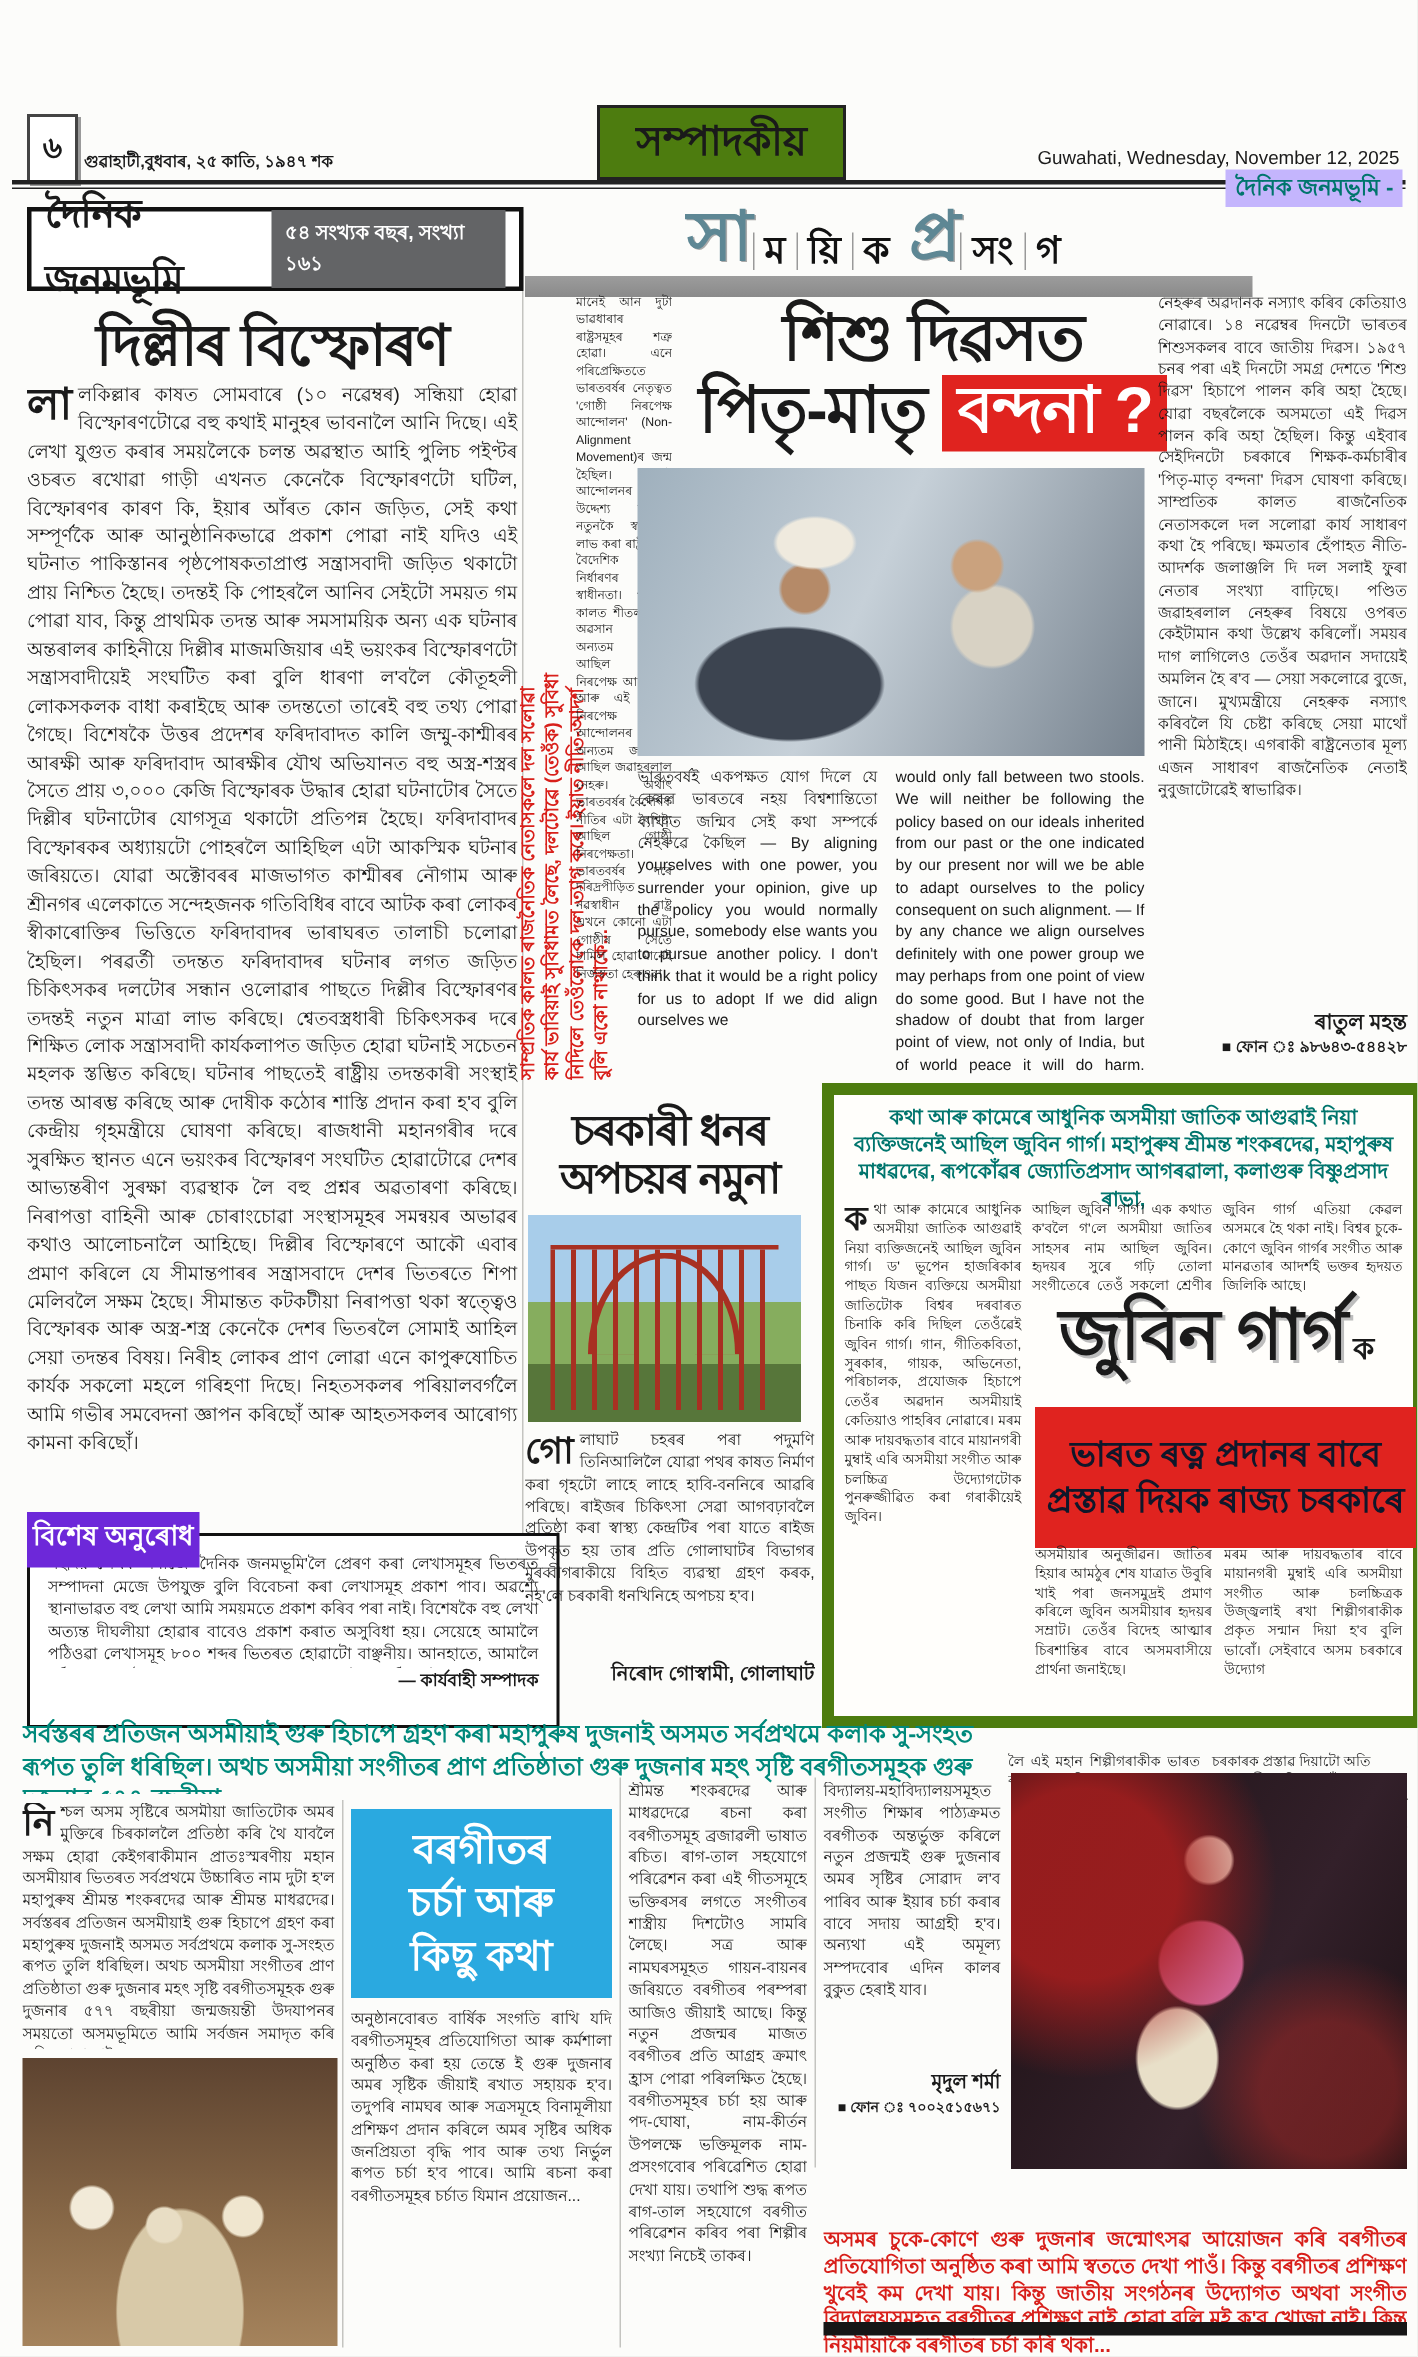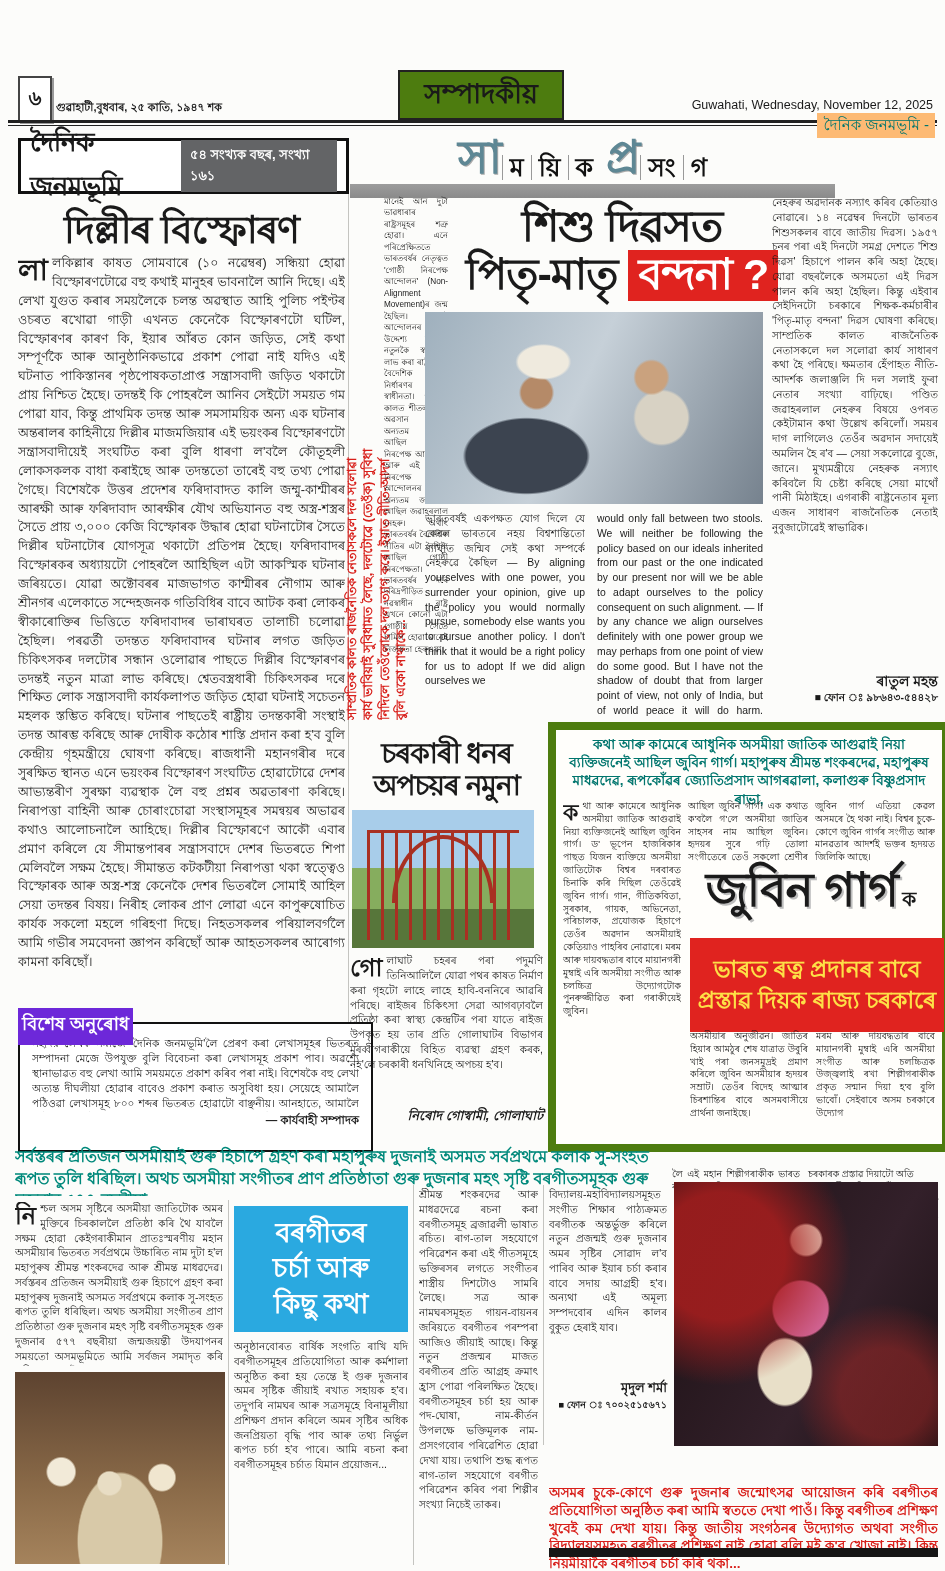--- a/index.html
+++ b/index.html
@@ -7,21 +7,21 @@
         font-family:"Liberation Sans","DejaVu Sans",sans-serif;color:#1a1a1a;overflow:hidden;}
   .abs{position:absolute;}
   .just{text-align:justify;overflow:hidden;}
   .rule-v{position:absolute;width:1px;background:#c4c4c0;}
   
   .pagenum{border:2px solid #444;box-shadow:2px 2px 0 #9a9a9a;font-weight:bold;font-size:20px;
            display:flex;align-items:center;justify-content:center;background:#fff;}
   .secbox{border:2px solid #222;display:flex;align-items:center;justify-content:center;
           font-weight:bold;font-size:27px;background:#4d7c0f;}
   .hrule{border-top:3px solid #222;border-bottom:1px solid #222;height:2px;}
-  .brand{color:#00756d;font-weight:normal;font-size:15px;background:#fdba74;padding:0 6px;}
+  .brand{color:#00756d;font-weight:bold;font-size:15px;background:#c4b5fd;padding:0 6px;}
   
   .masthead{border:3px solid #111;display:flex;align-items:center;justify-content:space-between;
             padding:0 9px;background:#fff;}
   .masthead .t{font-weight:bold;font-size:26px;letter-spacing:-0.5px;}
   .badge{background:#636466;color:#fff;font-weight:bold;font-size:13px;padding:5px 9px;}
   .edhead{font-weight:bold;font-size:38px;text-align:center;letter-spacing:-1px;}
   .body13{font-size:12.6px;line-height:1.5;}
   .body10{font-size:10.4px;line-height:1.42;}
   .body9{font-size:9.3px;line-height:1.38;}
   .dropcap{float:left;font-weight:bold;font-size:29px;line-height:1;padding:2px 4px 0 0;}
@@ -36,21 +36,21 @@
   .redchip{background:#e0231f;color:#fff;padding:0 10px 3px;display:inline-block;}
   .vred{writing-mode:vertical-rl;transform:rotate(180deg);color:#d81f1a;font-weight:bold;
         font-size:12.5px;line-height:1.3;height:100%;overflow:hidden;}
   .byline{font-weight:bold;font-size:14px;text-align:right;}
   .phone{font-weight:bold;font-size:10.5px;text-align:right;}
   
   .waste-h{font-weight:bold;font-size:28px;line-height:1.15;text-align:center;letter-spacing:-1px;}
   .zbox{border:8px solid #4d7c0f;background:#fffefb;}
   .zintro{color:#00756d;font-weight:bold;font-size:13.5px;line-height:1.35;text-align:center;}
   .zname{font-weight:bold;font-size:47px;letter-spacing:-1px;text-shadow:2px 2px 0 #bdbdbd;line-height:1;}
-  .zred{background:#e0231f;color:#fde047;font-weight:bold;font-size:23px;line-height:1.35;
+  .zred{background:#e0231f;color:#0f172a;font-weight:bold;font-size:23px;line-height:1.35;
         display:flex;align-items:center;justify-content:center;text-align:center;padding:6px 4px;}
   
   .tlead{color:#00897b;font-weight:bold;font-size:16px;line-height:1.35;}
   .bluebox{background:#2aa9e0;color:#fff;font-weight:bold;font-size:27px;line-height:1.3;
            display:flex;align-items:center;justify-content:center;text-align:center;}
   .redtail{color:#d81f1a;font-size:13.5px;font-weight:bold;line-height:1.32;margin-top:32px;}
   
   .photo{overflow:hidden;}
   .ph-nehru{background:
       radial-gradient(circle at 67% 34%, #caa27e 0 6%, rgba(0,0,0,0) 7%),
@@ -150,21 +150,21 @@
       <div>চৰকাৰী ধনৰ</div>
       <div>অপচয়ৰ নমুনা</div>
     </div>
     <div class="photo ph-gate" style="margin:8px 2px 6px;width:182px;height:138px;">
       <div class="gate-arch"></div>
       <div class="gate-bars"></div>
     </div>
     <div class="just body10" style="height:152px;">
       <span class="dropcap" style="font-size:24px;">গো</span><span>লাঘাট চহৰৰ পৰা পদুমণি তিনিআলিলৈ যোৱা পথৰ কাষত নিৰ্মাণ কৰা গৃহটো লাহে লাহে হাবি-বননিৰে আৱৰি পৰিছে। ৰাইজৰ চিকিৎসা সেৱা আগবঢ়াবলৈ প্ৰতিষ্ঠা কৰা স্বাস্থ্য কেন্দ্ৰটিৰ পৰা যাতে ৰাইজ উপকৃত হয় তাৰ প্ৰতি গোলাঘাটৰ বিভাগৰ মুৰব্বীগৰাকীয়ে বিহিত ব্যৱস্থা গ্ৰহণ কৰক, নহ'লে চৰকাৰী ধনখিনিহে অপচয় হ'ব।</span>
     </div>
-    <div class="byline" style="font-size:13px;font-style:italic;">নিৰোদ গোস্বামী, গোলাঘাট</div>
+    <div class="byline" style="font-size:13px;">নিৰোদ গোস্বামী, গোলাঘাট</div>
   </div>
 
   <div class="abs zbox" style="left:548px;top:722px;width:386px;height:414px;">
     <div class="zintro" style="margin:6px 6px 4px;">কথা আৰু কামেৰে আধুনিক অসমীয়া জাতিক আগুৱাই নিয়া ব্যক্তিজনেই আছিল জুবিন গাৰ্গ। মহাপুৰুষ শ্ৰীমন্ত শংকৰদেৱ, মহাপুৰুষ মাধৱদেৱ, ৰূপকোঁৱৰ জ্যোতিপ্ৰসাদ আগৰৱালা, কলাগুৰু বিষ্ণুপ্ৰসাদ ৰাভা,</div>
 
     <div class="abs just body9" style="left:7px;top:70px;width:118px;height:336px;">
       <span class="dropcap" style="font-size:22px;">ক</span><span>থা আৰু কামেৰে আধুনিক অসমীয়া জাতিক আগুৱাই নিয়া ব্যক্তিজনেই আছিল জুবিন গাৰ্গ। ড' ভূপেন হাজৰিকাৰ পাছত যিজন ব্যক্তিয়ে অসমীয়া জাতিটোক বিশ্বৰ দৰবাৰত চিনাকি কৰি দিছিল তেওঁৱেই জুবিন গাৰ্গ। গান, গীতিকবিতা, সুৰকাৰ, গায়ক, অভিনেতা, পৰিচালক, প্ৰযোজক হিচাপে তেওঁৰ অৱদান অসমীয়াই কেতিয়াও পাহৰিব নোৱাৰে। মৰম আৰু দায়বদ্ধতাৰ বাবে মায়ানগৰী মুম্বাই এৰি অসমীয়া সংগীত আৰু চলচ্চিত্ৰ উদ্যোগটোক পুনৰুজ্জীৱিত কৰা গৰাকীয়েই জুবিন।</span>
     </div>
     <div class="abs just body9" style="left:132px;top:70px;width:120px;height:62px;">আছিল জুবিন গাৰ্গ। এক কথাত ক'বলৈ গ'লে অসমীয়া জাতিৰ সাহসৰ নাম আছিল জুবিন। হৃদয়ৰ সুৰে গঢ়ি তোলা সংগীতেৰে তেওঁ সকলো শ্ৰেণীৰ মানুহৰ মনত সাঁচ বহুৱাই গৈছে।</div>
     <div class="abs" style="left:130px;top:136px;width:250px;text-align:center;">

